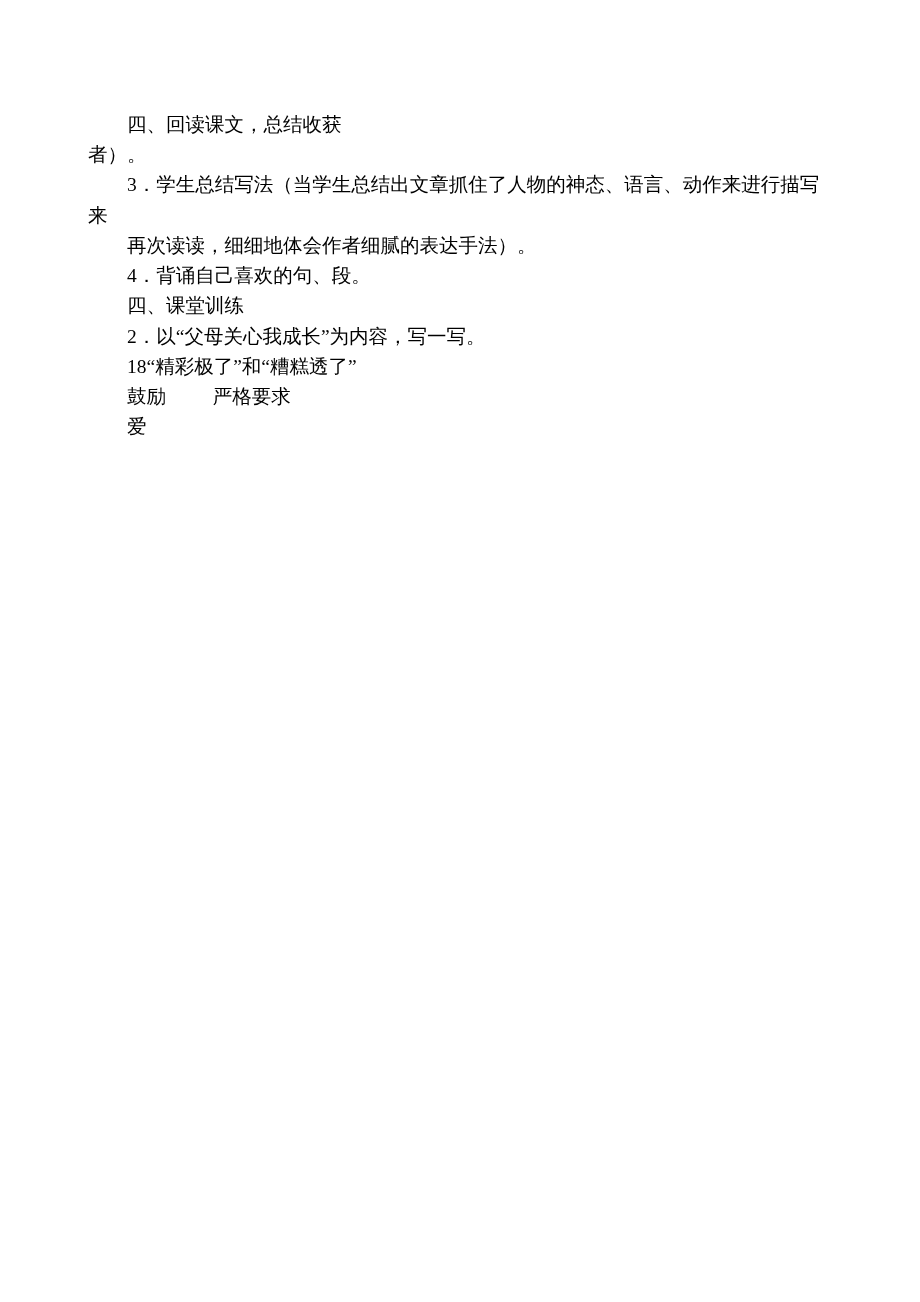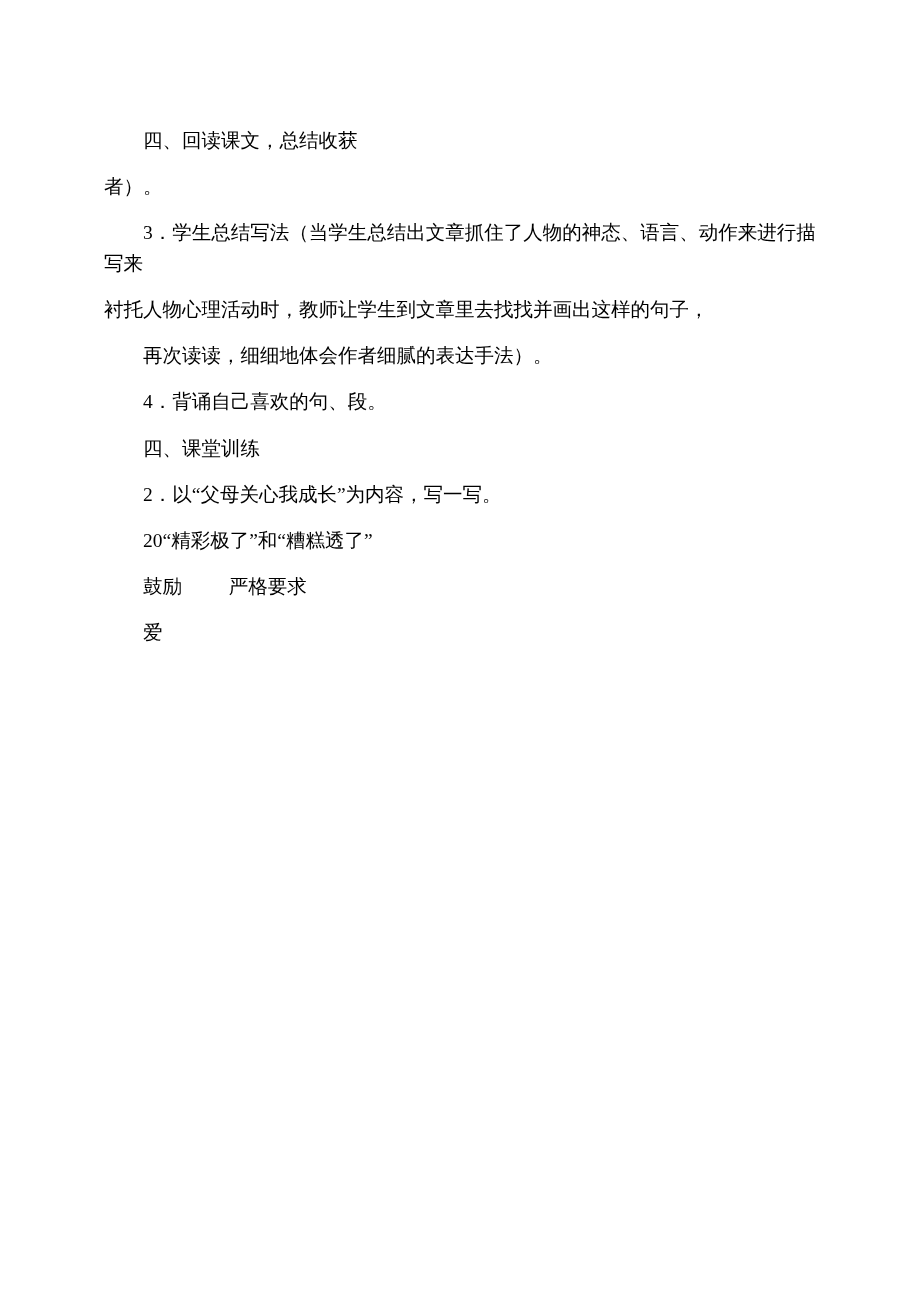--- a/index.html
+++ b/index.html
@@ -12,21 +12,21 @@
   .page {
     box-sizing: border-box;
     padding: 110px 88px 100px 88px;
     width: 920px;
     min-height: 1302px;
     font-size: 19.5px;
     line-height: 1.55;
     color: #000000;
   }
   .para {
-    margin: 16px;
+    margin: 0;
     text-indent: 2em;
   }
   .para.hang {
     text-indent: 0;
   }
   .spaced-gap {
     display: inline-block;
     width: 2.4em;
   }
 </style>
@@ -34,33 +34,32 @@
 <body>
 
 <div class="page">
 
   <p class="para">四、回读课文，总结收获</p>
 
 
   <p class="para hang">者）。</p>
 
   <p class="para">3．学生总结写法（当学生总结出文章抓住了人物的神态、语言、动作来进行描写来</p>
-  <p class="para hang">衬托人物心理活动时，教师让学生到文章里去找找并画出这样的句子，</p>
 
   <p class="para">再次读读，细细地体会作者细腻的表达手法）。</p>
 
   <p class="para">4．背诵自己喜欢的句、段。</p>
 
   <p class="para">四、课堂训练</p>
 
 
   <p class="para">2．以“父母关心我成长”为内容，写一写。</p>
 
 
-  <p class="para">20“精彩极了”和“糟糕透了”</p>
+  <p class="para">18“精彩极了”和“糟糕透了”</p>
 
   <p class="para">
     <span>鼓励</span><span class="spaced-gap"></span><span>严格要求</span>
   </p>
 
   <p class="para">爱</p>
 
 </div>
 
 </body></html>

